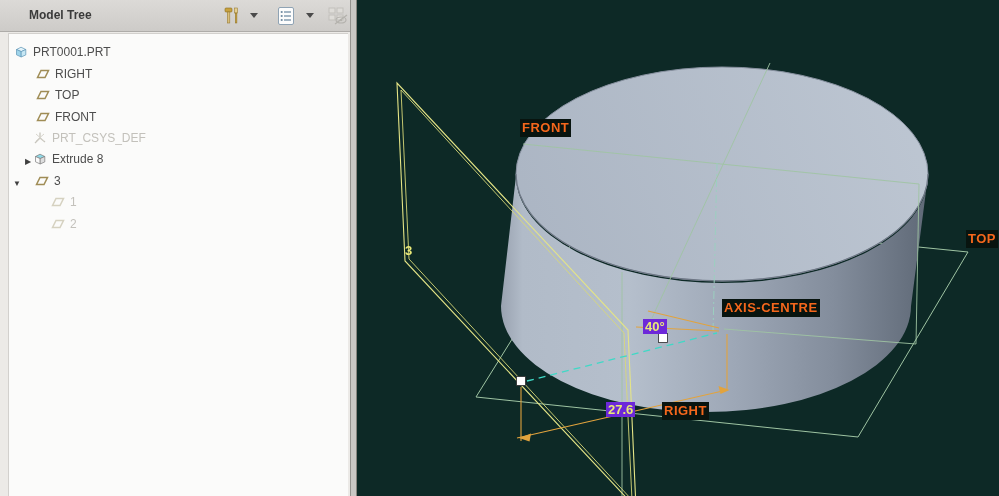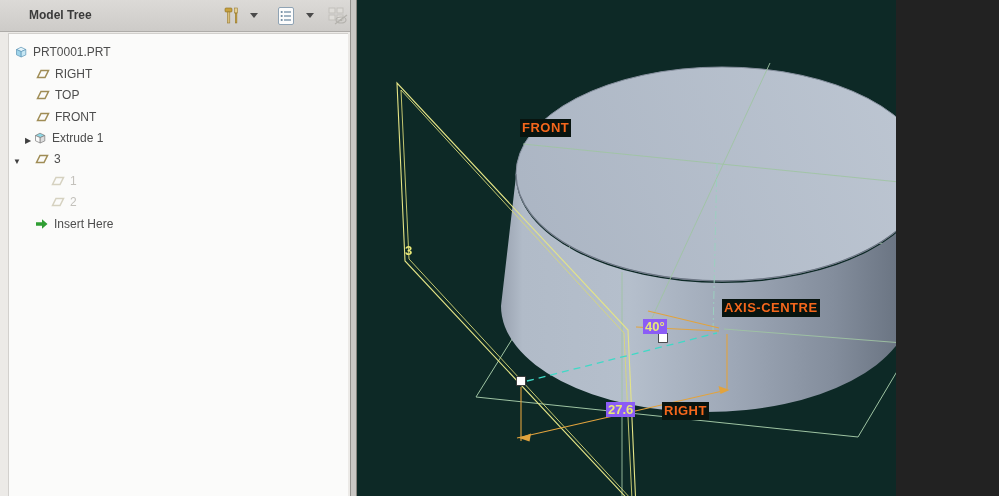--- a/index.html
+++ b/index.html
@@ -1,17 +1,17 @@
 <!DOCTYPE html>
 <html><head>
 <meta charset="utf-8">
 <style>
   html,body{margin:0;padding:0;background:#222;}
   *{box-sizing:border-box;}
-  #app{position:relative;width:896px;height:496px;overflow:hidden;
+  #app{position:relative;width:999px;height:496px;overflow:hidden;
        font-family:"Liberation Sans",sans-serif;background:#0d2926;}
 
   
   .panel{position:absolute;left:0;top:0;width:350px;height:496px;background:#eceae7;}
   .panel-header{position:absolute;left:0;top:0;width:100%;height:32px;
     background:linear-gradient(#dcdad7,#cdcbc8);border-bottom:1px solid #aeaca9;}
   .panel-title{position:absolute;left:29px;top:8px;font-size:12px;font-weight:bold;color:#3a3a3a;}
   .tb-btn{position:absolute;top:5px;width:24px;height:22px;display:flex;align-items:center;justify-content:center;}
   .caret{position:absolute;top:13px;width:0;height:0;border-left:4px solid transparent;
     border-right:4px solid transparent;border-top:5px solid #4a4a4a;}
@@ -25,21 +25,21 @@
 
   
   .divider{position:absolute;left:350px;top:0;width:7px;height:496px;background:#c9c7c4;
     border-left:1px solid #94928e;border-right:1px solid #87857f;}
 
   
   .viewport{position:absolute;left:357px;top:0;width:642px;height:496px;overflow:hidden;background:#0d2926;}
   .vlabel{position:absolute;font-size:13px;font-weight:bold;letter-spacing:.5px;
     color:#f4671c;background:#08140f;padding:1px 2px;line-height:16px;cursor:default;}
   .dimtext{position:absolute;font-size:13px;font-weight:bold;color:#e9e978;
-    background:#8b5cf6;padding:0 2px;line-height:15px;cursor:default;}
+    background:#6d28d9;padding:0 2px;line-height:15px;cursor:default;}
   .dim-plain{background:transparent;}
 </style>
 </head>
 <body>
 
 <div id="app">
 
   <div class="panel">
     <div class="panel-header">
       <div class="panel-title">Model Tree</div>
@@ -106,29 +106,39 @@
         <span class="lbl">TOP</span>
       </div>
 
       <div class="row" style="padding-left:27px">
         <svg class="icon14" viewBox="0 0 14 14">
           <path d="M1.5,10.5 L5,3.5 L12.5,3.5 L9,10.5 Z" fill="none" stroke="#9f8c55" stroke-width="1.5"></path>
         </svg>
         <span class="lbl">FRONT</span>
       </div>
 
+      <div class="row gray" style="padding-left:24px">
+        <svg class="icon14" viewBox="0 0 14 14">
+          <line x1="2" y1="12" x2="7" y2="7" stroke="#c6c4bc" stroke-width="1.3"></line>
+          <line x1="7" y1="7" x2="12" y2="11" stroke="#c6c4bc" stroke-width="1.3"></line>
+          <line x1="7" y1="7" x2="7" y2="1.5" stroke="#c6c4bc" stroke-width="1.3"></line>
+          <line x1="3" y1="3" x2="11" y2="10" stroke="#d7d5cd" stroke-width="1"></line>
+          <line x1="11" y1="3" x2="3" y2="10" stroke="#d7d5cd" stroke-width="1"></line>
+        </svg>
+        <span class="lbl">PRT_CSYS_DEF</span>
+      </div>
 
       <div class="row" style="padding-left:14px">
         <span class="exp">▶</span>
         <svg class="icon14" viewBox="0 0 14 14">
           <polygon points="2.5,4.5 7,2.2 11.8,4.5 7.2,6.6" fill="#8fd8e6" stroke="#7a7a7a" stroke-width="0.7"></polygon>
           <polygon points="2.5,4.5 7.2,6.6 7.2,12 2.5,9.8" fill="#fafafa" stroke="#7a7a7a" stroke-width="0.7"></polygon>
           <polygon points="7.2,6.6 11.8,4.5 11.8,9.9 7.2,12" fill="#dedede" stroke="#7a7a7a" stroke-width="0.7"></polygon>
         </svg>
-        <span class="lbl">Extrude 1</span>
+        <span class="lbl">Extrude 8</span>
       </div>
 
       <div class="row" style="padding-left:3px">
         <span class="exp">▼</span>
         <span style="width:13px"></span>
         <svg class="icon14" viewBox="0 0 14 14">
           <path d="M1.5,10.5 L5,3.5 L12.5,3.5 L9,10.5 Z" fill="none" stroke="#9f8c55" stroke-width="1.5"></path>
         </svg>
         <span class="lbl">3</span>
       </div>
@@ -140,26 +150,20 @@
         <span class="lbl">1</span>
       </div>
 
       <div class="row gray" style="padding-left:42px">
         <svg class="icon14" viewBox="0 0 14 14">
           <path d="M1.5,10.5 L5,3.5 L12.5,3.5 L9,10.5 Z" fill="none" stroke="#d5d1c0" stroke-width="1.5"></path>
         </svg>
         <span class="lbl">2</span>
       </div>
 
-      <div class="row" style="padding-left:26px">
-        <svg class="icon14" viewBox="0 0 14 14">
-          <polygon points="1,5.2 7,5.2 7,2.2 12.5,7 7,11.8 7,8.8 1,8.8" fill="#2f9e33"></polygon>
-        </svg>
-        <span class="lbl">Insert Here</span>
-      </div>
     </div>
   </div>
 
   <div class="divider"></div>
 
   <div class="viewport">
     <svg width="642" height="496" viewBox="357 0 642 496">
       <defs>
         <linearGradient id="bodyGrad" gradientUnits="userSpaceOnUse" x1="501" y1="0" x2="928" y2="0">
           <stop offset="0" stop-color="#99a2b0"></stop>

